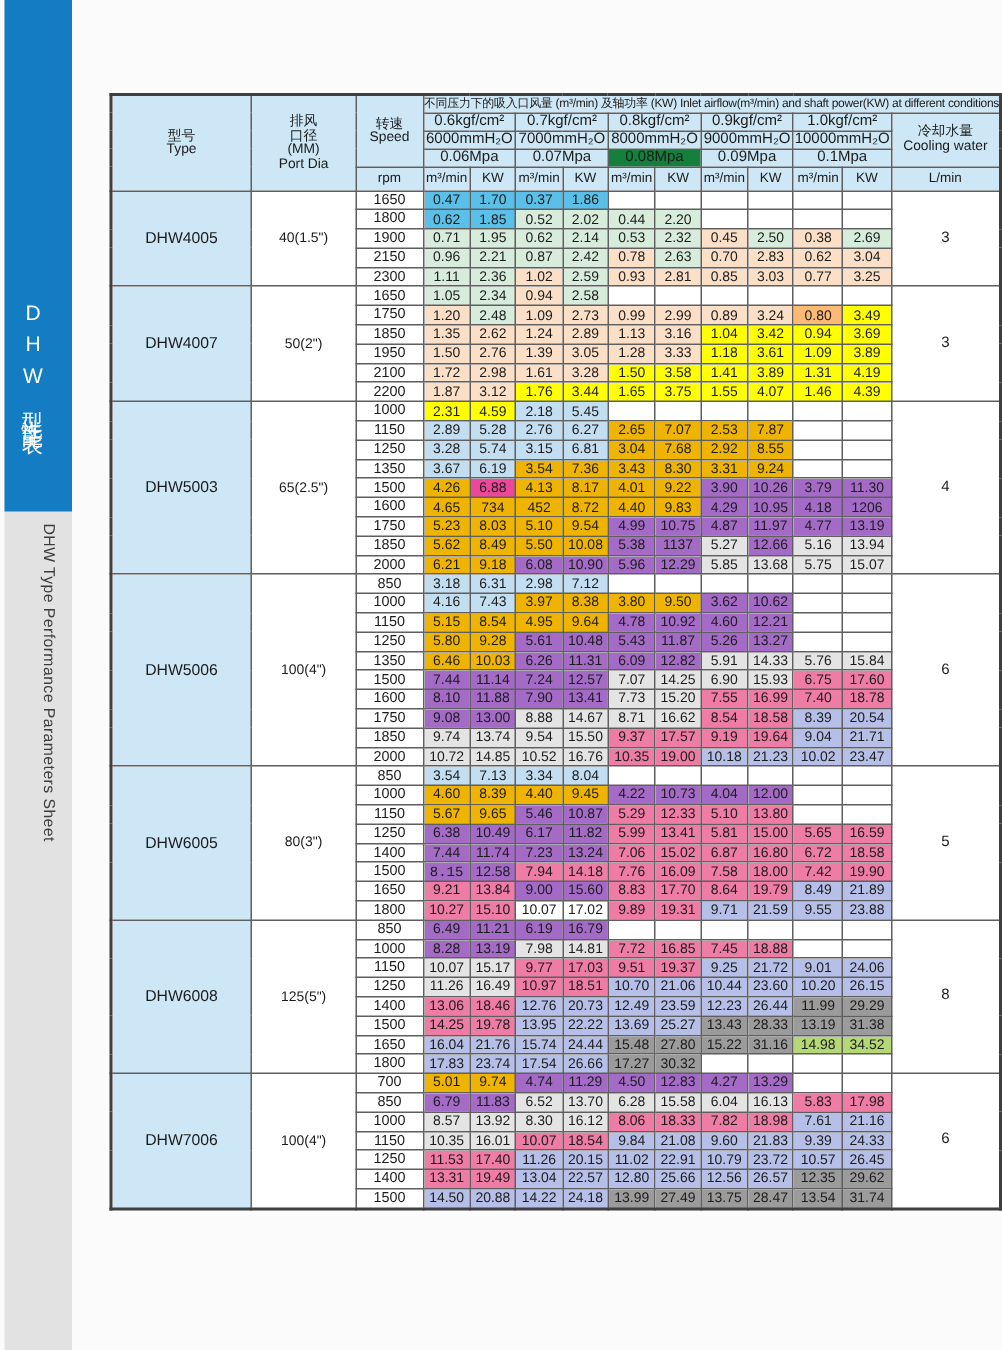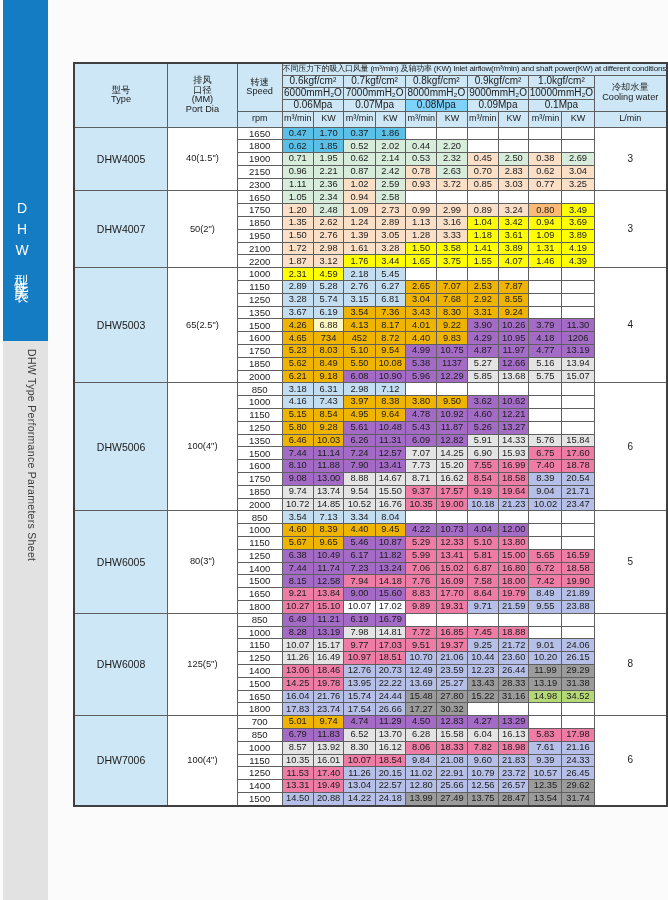--- a/index.html
+++ b/index.html
@@ -91,21 +91,21 @@
       <tr class="hr">
         <th colspan="2" style="background: rgb(205, 231, 246);">6000mmH₂O</th>
         <th colspan="2" style="background: rgb(205, 231, 246);">7000mmH₂O</th>
         <th colspan="2" style="background: rgb(205, 231, 246);">8000mmH₂O</th>
         <th colspan="2" style="background: rgb(205, 231, 246);">9000mmH₂O</th>
         <th colspan="2" style="background: rgb(205, 231, 246);">10000mmH₂O</th>
       </tr>
       <tr class="hr">
         <th colspan="2" style="background: rgb(205, 231, 246);">0.06Mpa</th>
         <th colspan="2" style="background: rgb(205, 231, 246);">0.07Mpa</th>
-        <th colspan="2" style="background: #7dd3fc;">0.08Mpa</th>
+        <th colspan="2" style="background: #15803d;">0.08Mpa</th>
         <th colspan="2" style="background: rgb(205, 231, 246);">0.09Mpa</th>
         <th colspan="2" style="background: rgb(205, 231, 246);">0.1Mpa</th>
       </tr>
       <tr class="units-row">
         <th style="background: rgb(205, 231, 246);">rpm</th>
         <th style="background: rgb(205, 231, 246);">m³/min</th>
         <th style="background: rgb(205, 231, 246);">KW</th>
         <th style="background: rgb(205, 231, 246);">m³/min</th>
         <th style="background: rgb(205, 231, 246);">KW</th>
         <th style="background: rgb(205, 231, 246);">m³/min</th>
@@ -173,21 +173,21 @@
         <td style="background: rgb(251, 223, 199);">0.62</td>
         <td style="background: rgb(251, 223, 199);">3.04</td>
       </tr>
       <tr>
         <td class="rpm-cell">2300</td>
         <td style="background: rgb(216, 236, 220);">1.11</td>
         <td style="background: rgb(216, 236, 220);">2.36</td>
         <td style="background: rgb(251, 223, 199);">1.02</td>
         <td style="background: rgb(216, 236, 220);">2.59</td>
         <td style="background: rgb(251, 223, 199);">0.93</td>
-        <td style="background: rgb(251, 223, 199);">3.72</td>
+        <td style="background: rgb(251, 223, 199);">2.81</td>
         <td style="background: rgb(251, 223, 199);">0.85</td>
         <td style="background: rgb(251, 223, 199);">3.03</td>
         <td style="background: rgb(251, 223, 199);">0.77</td>
         <td style="background: rgb(251, 223, 199);">3.25</td>
       </tr>
       <tr>
         <td rowspan="6" class="model-cell">DHW4007</td>
         <td rowspan="6" class="port-cell">50(2")</td>
         <td class="rpm-cell">1650</td>
         <td style="background: rgb(216, 236, 220);">1.05</td>
@@ -318,21 +318,21 @@
         <td style="background: rgb(239, 180, 0);">3.43</td>
         <td style="background: rgb(239, 180, 0);">8.30</td>
         <td style="background: rgb(239, 180, 0);">3.31</td>
         <td style="background: rgb(239, 180, 0);">9.24</td>
         <td style="background: rgb(255, 255, 255);"></td>
         <td style="background: rgb(255, 255, 255);"></td>
       </tr>
       <tr>
         <td class="rpm-cell">1500</td>
         <td style="background: rgb(239, 180, 0);">4.26</td>
-        <td style="background: #fef9c3;">6.88</td>
+        <td style="background: #ec4899;">6.88</td>
         <td style="background: rgb(239, 180, 0);">4.13</td>
         <td style="background: rgb(239, 180, 0);">8.17</td>
         <td style="background: rgb(239, 180, 0);">4.01</td>
         <td style="background: rgb(239, 180, 0);">9.22</td>
         <td style="background: rgb(164, 107, 198);">3.90</td>
         <td style="background: rgb(164, 107, 198);">10.26</td>
         <td style="background: rgb(164, 107, 198);">3.79</td>
         <td style="background: rgb(164, 107, 198);">11.30</td>
       </tr>
       <tr>
@@ -583,21 +583,21 @@
         <td style="background: rgb(164, 107, 198);">13.24</td>
         <td style="background: rgb(238, 124, 164);">7.06</td>
         <td style="background: rgb(238, 124, 164);">15.02</td>
         <td style="background: rgb(238, 124, 164);">6.87</td>
         <td style="background: rgb(238, 124, 164);">16.80</td>
         <td style="background: rgb(238, 124, 164);">6.72</td>
         <td style="background: rgb(238, 124, 164);">18.58</td>
       </tr>
       <tr>
         <td class="rpm-cell">1500</td>
-        <td style="background: rgb(164, 107, 198);">8.15</td>
+        <td style="background: rgb(164, 107, 198); font-family: Liberation Mono, monospace;">8.15</td>
         <td style="background: rgb(164, 107, 198);">12.58</td>
         <td style="background: rgb(238, 124, 164);">7.94</td>
         <td style="background: rgb(238, 124, 164);">14.18</td>
         <td style="background: rgb(238, 124, 164);">7.76</td>
         <td style="background: rgb(238, 124, 164);">16.09</td>
         <td style="background: rgb(238, 124, 164);">7.58</td>
         <td style="background: rgb(238, 124, 164);">18.00</td>
         <td style="background: rgb(238, 124, 164);">7.42</td>
         <td style="background: rgb(238, 124, 164);">19.90</td>
       </tr>

